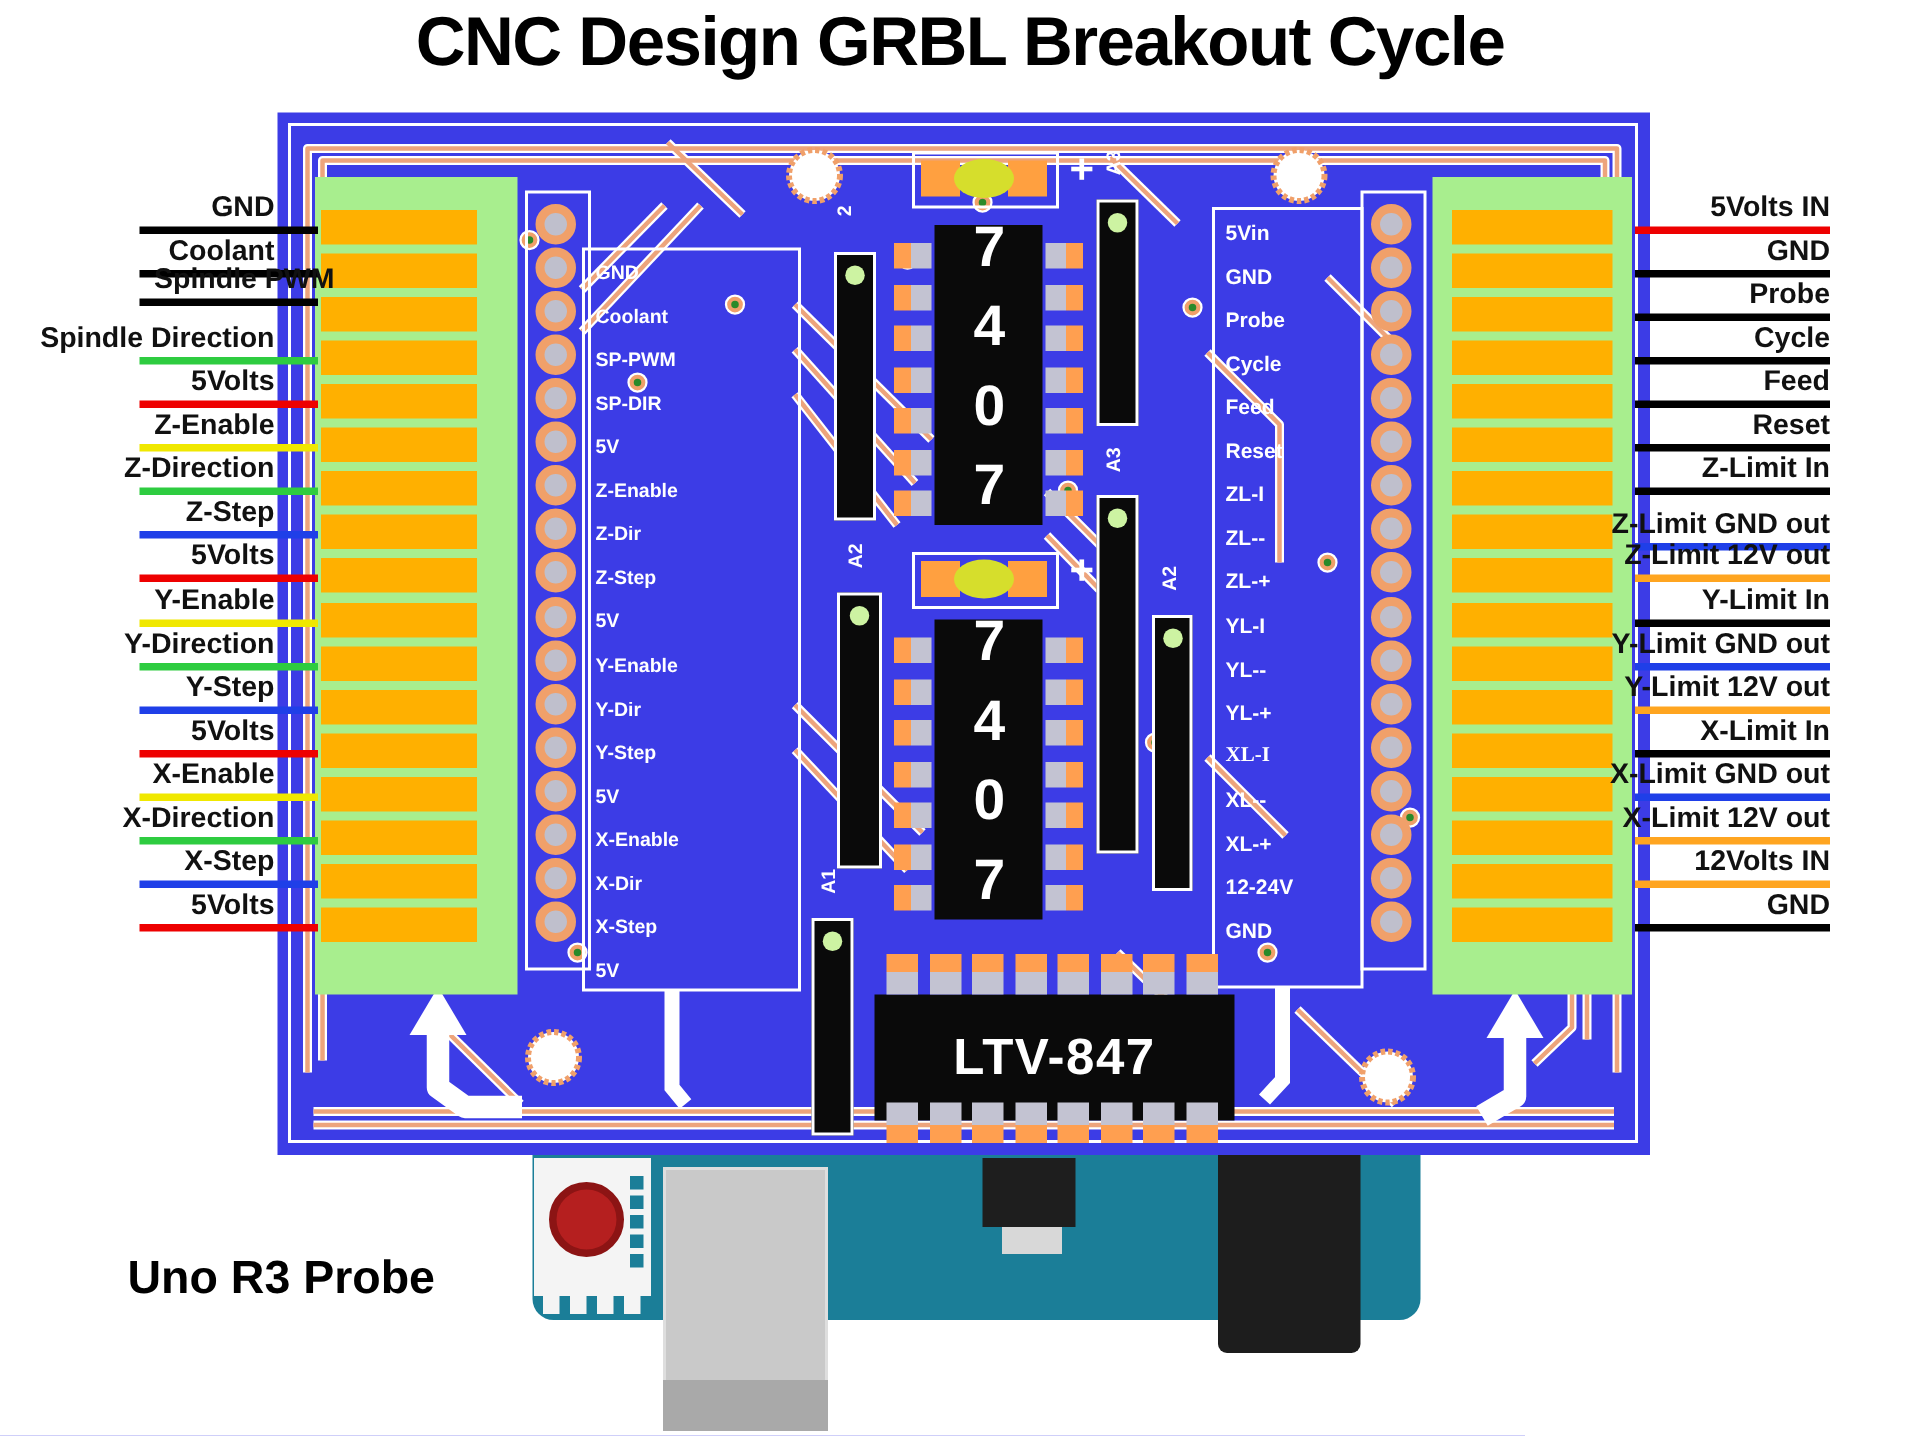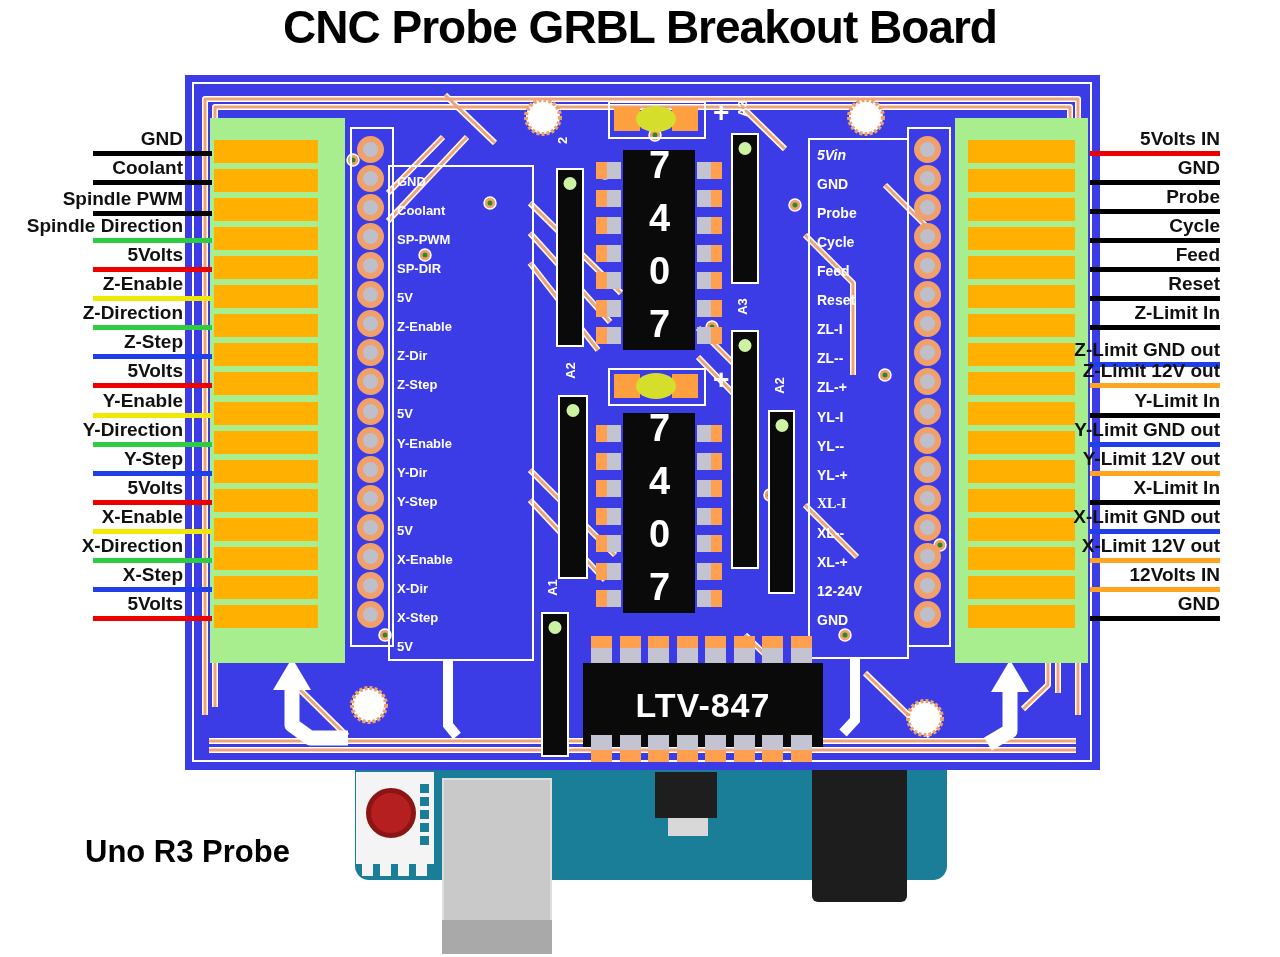--- a/index.html
+++ b/index.html
@@ -64,21 +64,21 @@
 <div class="abs resetmod">
   <div class="abs resetbtn"></div>
 </div>
 <div class="abs" style="left:420px;top:784px;width:10px;height:70px;"></div>
 <div class="abs usb"></div>
 <div class="abs usbtip"></div>
 <div class="abs smallic"></div>
 <div class="abs smallicpad"></div>
 <div class="abs pjack"></div>
 
-<div class="abs title">CNC Probe GRBL Breakout Board</div>
+<div class="abs title">CNC Design GRBL Breakout Cycle</div>
 <div class="abs note">
   <div>Uno R3 Probe</div>
 </div>
 
 <div class="abs pcb">
 
   <svg width="915" height="695" style="position:absolute;left:0;top:0;" xmlns="http://www.w3.org/2000/svg">
     <rect x="8" y="8" width="898" height="678" fill="none" stroke="#ffffff" stroke-width="2"></rect>
     <g id="traces">
         <path d="M24,666 H891" stroke="#ffffff" stroke-width="6" fill="none" stroke-linejoin="round"></path>
@@ -261,21 +261,21 @@
       <div class="blabel" style="left: 7px; top: 267.54px; font-size: 13px;">Y-Enable</div>
       <div class="blabel" style="left: 7px; top: 296.6px; font-size: 13px;">Y-Dir</div>
       <div class="blabel" style="left: 7px; top: 325.66px; font-size: 13px;">Y-Step</div>
       <div class="blabel" style="left: 7px; top: 354.72px; font-size: 13px;">5V</div>
       <div class="blabel" style="left: 7px; top: 383.78px; font-size: 13px;">X-Enable</div>
       <div class="blabel" style="left: 7px; top: 412.84px; font-size: 13px;">X-Dir</div>
       <div class="blabel" style="left: 7px; top: 441.9px; font-size: 13px;">X-Step</div>
       <div class="blabel" style="left: 7px; top: 470.96px; font-size: 13px;">5V</div>
     </div>
   <div class="abs labelbox" style="left:623px;top:63px;width:97px;height:517px;">
-      <div class="blabel" style="left: 7px; top: 6px; font-size: 14px; font-style: italic;">5Vin</div>
+      <div class="blabel" style="left: 7px; top: 6px; font-size: 14px;">5Vin</div>
       <div class="blabel" style="left: 7px; top: 35.06px; font-size: 14px;">GND</div>
       <div class="blabel" style="left: 7px; top: 64.12px; font-size: 14px;">Probe</div>
       <div class="blabel" style="left: 7px; top: 93.18px; font-size: 14px;">Cycle</div>
       <div class="blabel" style="left: 7px; top: 122.24px; font-size: 14px;">Feed</div>
       <div class="blabel" style="left: 7px; top: 151.3px; font-size: 14px;">Reset</div>
       <div class="blabel" style="left: 7px; top: 180.36px; font-size: 14px;">ZL-I</div>
       <div class="blabel" style="left: 7px; top: 209.42px; font-size: 14px;">ZL--</div>
       <div class="blabel" style="left: 7px; top: 238.48px; font-size: 14px;">ZL-+</div>
       <div class="blabel" style="left: 7px; top: 267.54px; font-size: 14px;">YL-I</div>
       <div class="blabel" style="left: 7px; top: 296.6px; font-size: 14px;">YL--</div>
@@ -383,21 +383,21 @@
 
 <div>
     <div class="pin-row" style="position: absolute; top: 128px; left: 0px; width: 212px;">
       <div class="pin-label la">GND</div>
       <div class="pin-wire" style="background: rgb(0, 0, 0); left: 93px; width: 119px;"></div>
     </div>
     <div class="pin-row" style="position: absolute; top: 157.06px; left: 0px; width: 212px;">
       <div class="pin-label la">Coolant</div>
       <div class="pin-wire" style="background: rgb(0, 0, 0); left: 93px; width: 119px;"></div>
     </div>
-    <div class="pin-row" style="position: absolute; top: 188px; left: 0px; width: 212px;">
+    <div class="pin-row" style="position: absolute; top: 176px; left: 0px; width: 212px; padding-left: 40px;">
       <div class="pin-label la">Spindle PWM</div>
       <div class="pin-wire" style="background: rgb(0, 0, 0); left: 93px; width: 119px;"></div>
     </div>
     <div class="pin-row" style="position: absolute; top: 215.18px; left: 0px; width: 212px;">
       <div class="pin-label la">Spindle Direction</div>
       <div class="pin-wire" style="background: rgb(46, 204, 64); left: 93px; width: 119px;"></div>
     </div>
     <div class="pin-row" style="position: absolute; top: 244.24px; left: 0px; width: 212px;">
       <div class="pin-label la">5Volts</div>
       <div class="pin-wire" style="background: rgb(238, 0, 0); left: 93px; width: 119px;"></div>

